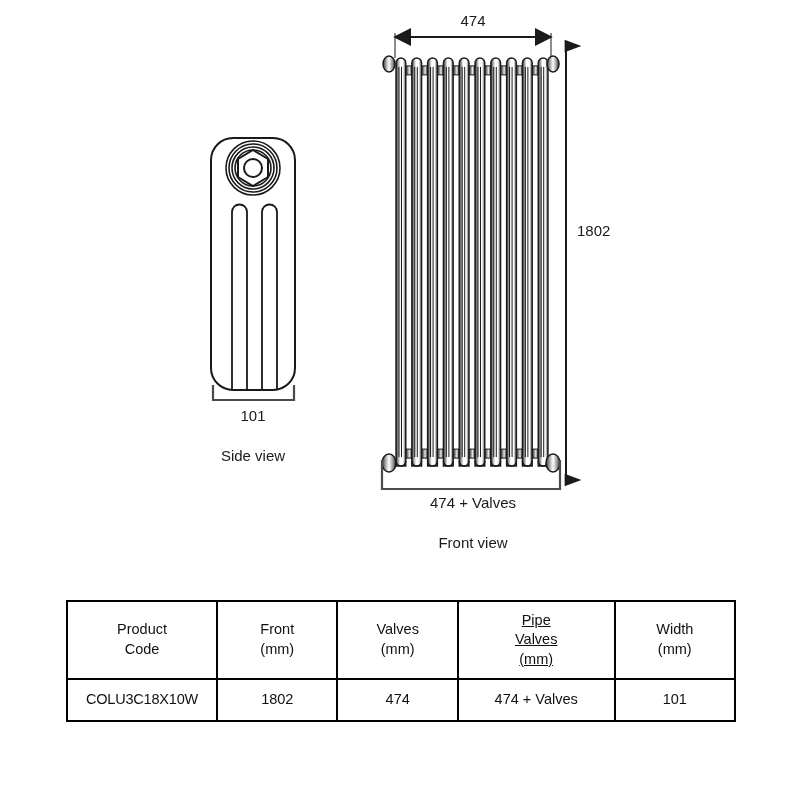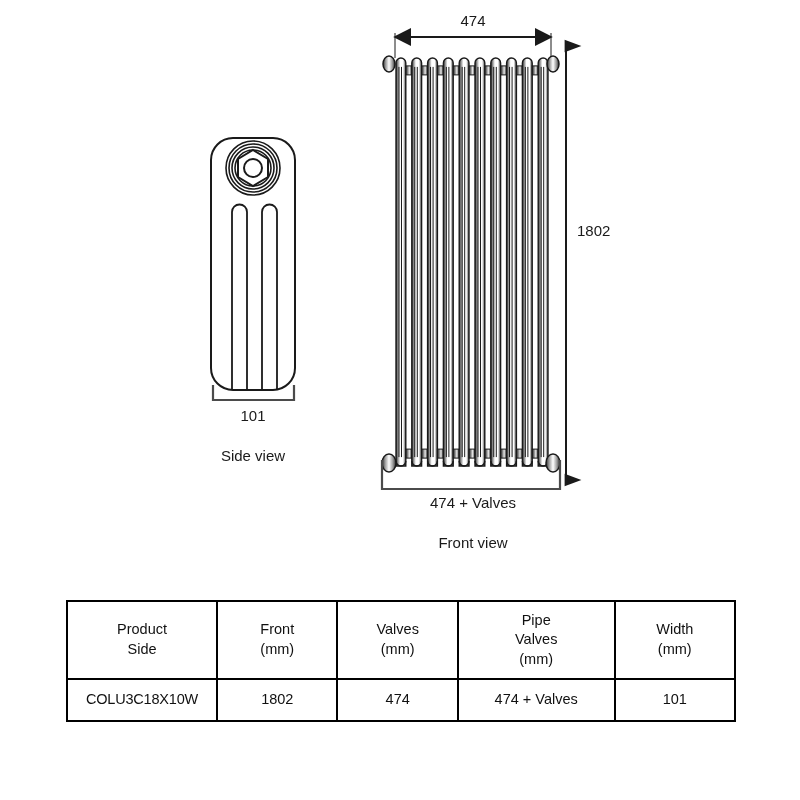--- a/index.html
+++ b/index.html
@@ -59,21 +59,21 @@
   }
   table.spec thead th {
     height: 76px;
   }
   table.spec tbody td {
     height: 40px;
   }
   .col-code  { width: 22.5%; }
   .col-h     { width: 18.0%; }
   .col-w     { width: 18.0%; }
-  .col-pipe  { width: 23.5%; }
+  .col-pipe  { width: 23.5%; text-decoration: underline; }
   .col-depth { width: 18.0%; }
   .hdr-line { display: block; }
   .code-cell {
     font-size: 14.5px;
     letter-spacing: -0.2px;
   }
 </style>
 </head>
 <body>
 
@@ -233,21 +233,21 @@
     <text class="view-label" x="473" y="548" text-anchor="middle">Front view</text>
   </g>
 </svg>
 
 <div class="spec-table-wrap">
   <table class="spec">
     <thead>
       <tr>
         <th class="col-code">
           <span class="hdr-line">Product</span>
-          <span class="hdr-line">Side</span>
+          <span class="hdr-line">Code</span>
         </th>
         <th class="col-h">
           <span class="hdr-line">Front</span>
           <span class="hdr-line">(mm)</span>
         </th>
         <th class="col-w">
           <span class="hdr-line">Valves</span>
           <span class="hdr-line">(mm)</span>
         </th>
         <th class="col-pipe">

